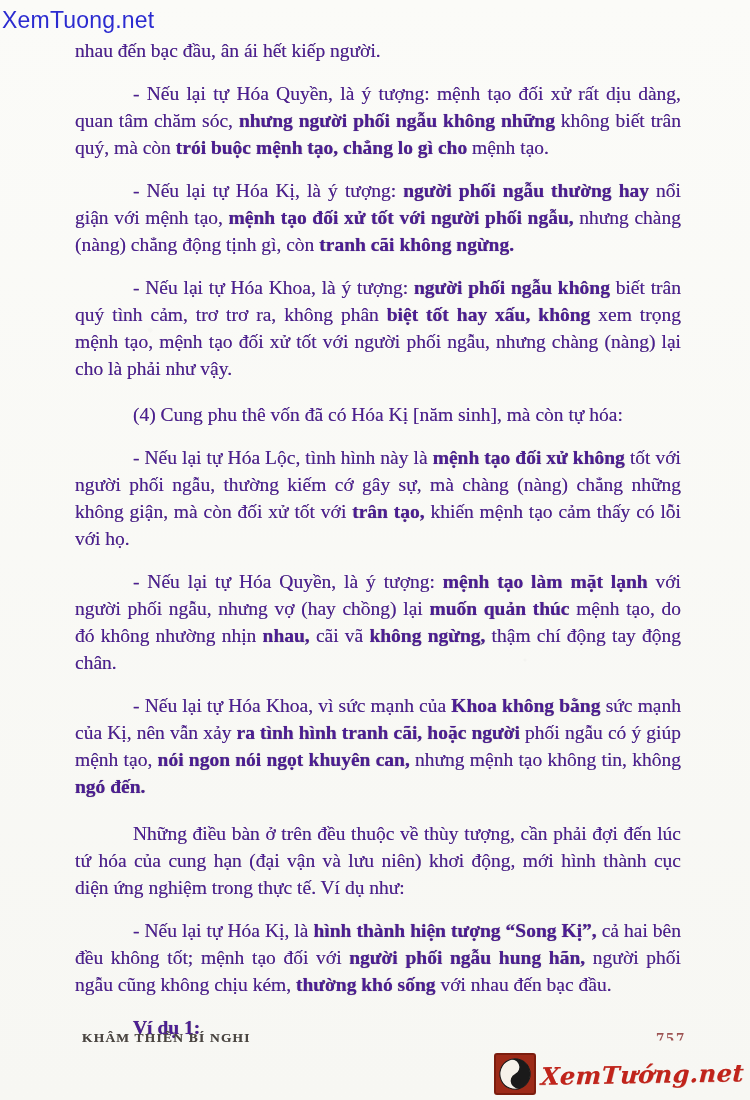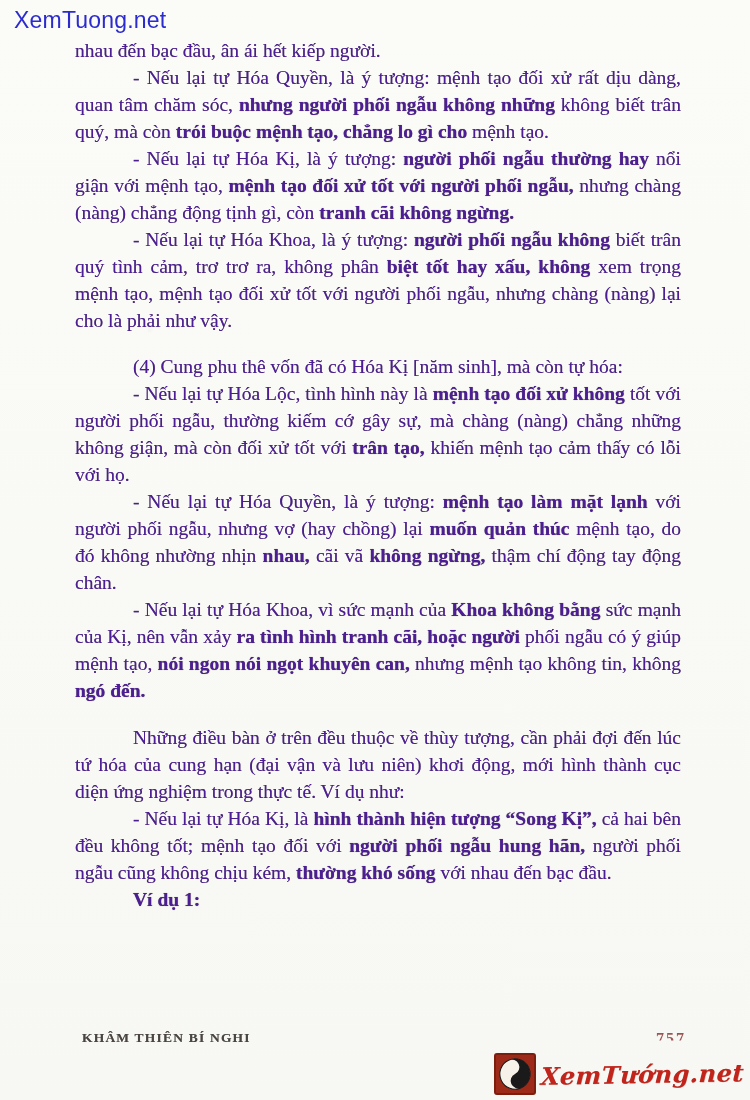--- a/index.html
+++ b/index.html
@@ -10,36 +10,36 @@
     background: #fbfbf8;
     background-image:
       radial-gradient(circle at 20% 30%, rgba(0,0,0,0.015) 0 2px, transparent 3px),
       radial-gradient(circle at 70% 60%, rgba(0,0,0,0.02) 0 1px, transparent 2px),
       linear-gradient(#fbfbf8, #f7f7f3);
     overflow: hidden;
     font-family: "Liberation Serif", serif;
   }
 
   .watermark {
-    position: absolute; top: 7px; left: 14px;
+    position: absolute; top: 7px; left: 2px;
     font-family: "Liberation Sans", sans-serif;
     font-size: 23px; font-weight: 500;
     letter-spacing: 0.2px;
   }
 
   .page-body {
     position: absolute; top: 37px; left: 75px; width: 606px;
     color: #4c1d95;
   }
   .para {
     font-size: 19.5px; line-height: 27px;
     text-align: justify;
     text-shadow: 0 0 0.5px rgba(40,35,30,0.55);
   }
-  .para.indent { text-indent: 58px; }
+  .para.indent { text-indent: 58px; margin-top: 16px; }
   .seg-bold { font-weight: bold; text-shadow: 0 0 0.7px rgba(30,25,20,0.7); }
 
   .footer {
     position: absolute; left: 82px; right: 64px; top: 1030px;
     display: flex; justify-content: space-between; align-items: flex-start;
   }
   .book-title {
     font-family: "Liberation Serif", serif;
     font-size: 13.5px; font-weight: 600; letter-spacing: 1.2px;
     color: #4a4541;

